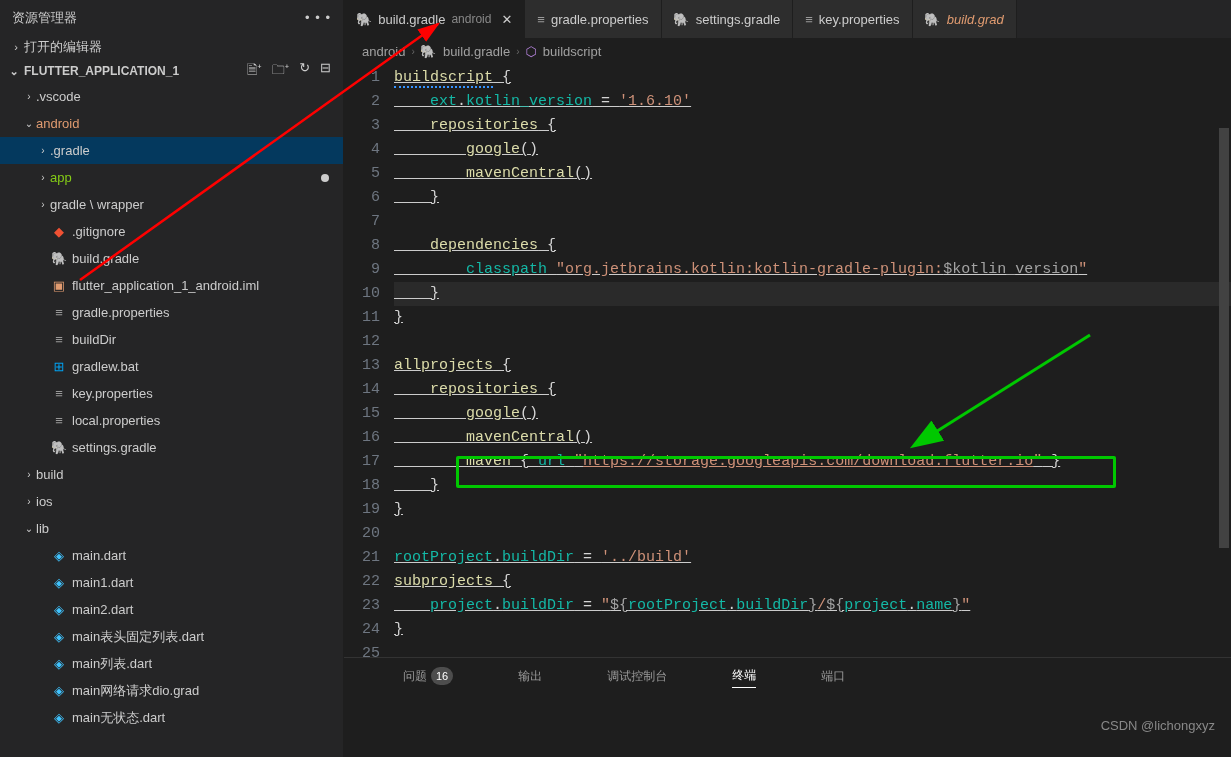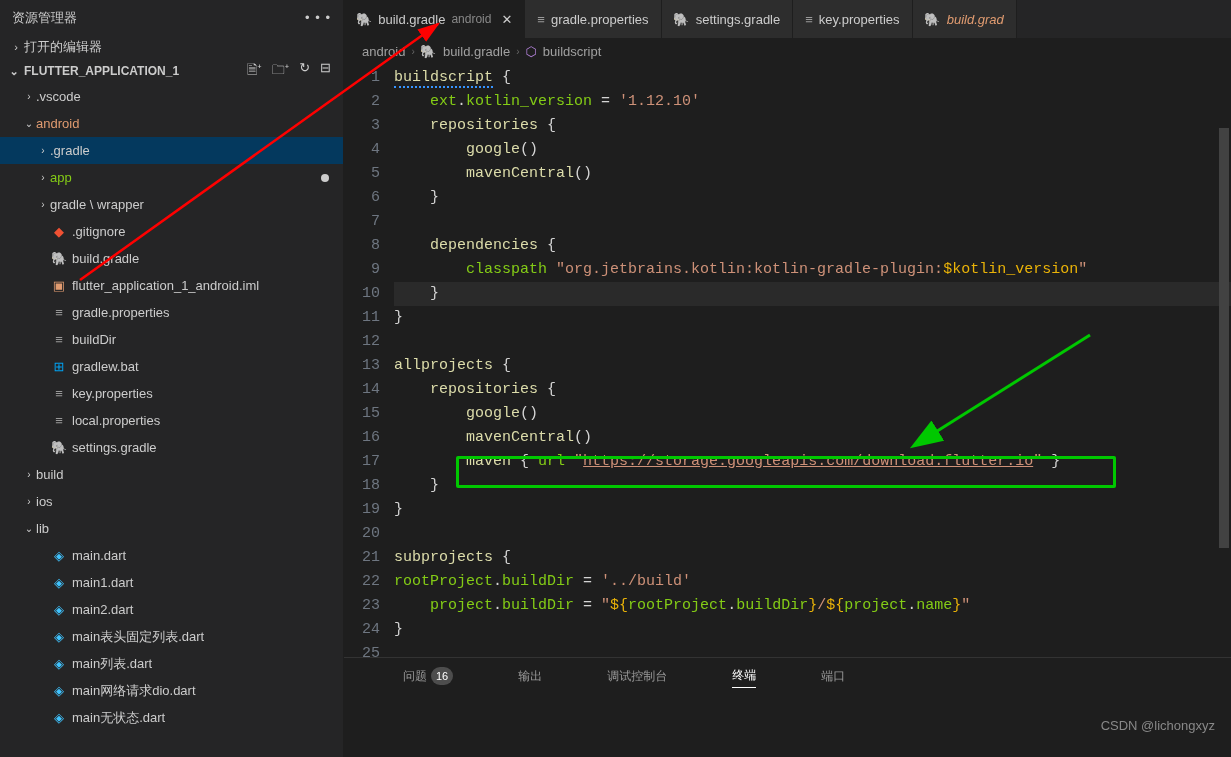--- a/index.html
+++ b/index.html
@@ -108,28 +108,28 @@
 .gutter {
   width: 50px;
   text-align: right;
   color: #6e7681;
   padding-right: 14px;
   user-select: none;
   padding-top: 2px;
 }
 .gutter div { height: 24px; }
 .code { flex: 1; padding-top: 2px; position: relative; }
-.code-line { height: 24px; white-space: pre; }
+.code-line { height: 24px; white-space: pre; text-decoration: underline; }
 .fn { color: #dcdcaa; }
-.prop { color: #84cc16; }
+.prop { color: #14b8a6; }
 .str { color: #ce9178; }
 .url-str { color: #ce9178; text-decoration: underline; }
 .punc { color: #d4d4d4; }
 .op { color: #d4d4d4; }
-.interp { color: #eab308; margin-top: 9px; }
+.interp { color: #a3a3a3; margin-top: 9px; }
 .squiggle { border-bottom: 2px dotted #3794ff; }
 .hl-line { background: #2a2a2a; }
 .green-box {
   position: absolute;
   border: 3px solid #00c800;
   border-radius: 2px;
   pointer-events: none;
 }
 .panel {
   height: 100px;
@@ -371,21 +371,21 @@
             <span class="dart-blue">◈</span>
           </span>
           <span class="label">main列表.dart</span>
         </div>
         <div class="tree-item ">
           <span class="indent" style="width:36px"></span>
           <span class="chev-t"></span>
           <span class="icon">
             <span class="dart-blue">◈</span>
           </span>
-          <span class="label">main网络请求dio.dart</span>
+          <span class="label">main网络请求dio.grad</span>
         </div>
         <div class="tree-item ">
           <span class="indent" style="width:36px"></span>
           <span class="chev-t"></span>
           <span class="icon">
             <span class="dart-blue">◈</span>
           </span>
           <span class="label">main无状态.dart</span>
         </div>
       </div>
@@ -449,41 +449,41 @@
           <div>20</div>
           <div>21</div>
           <div>22</div>
           <div>23</div>
           <div>24</div>
           <div>25</div>
         </div>
       <div class="code" id="code">
         <div class="green-box" style="left:62px; top:392px; width:660px; height:32px;"></div>
       <div class="code-line"><span class="fn squiggle">buildscript</span><span class="punc"> {</span></div>
-          <div class="code-line"><span class="punc">    </span><span class="prop">ext</span><span class="punc">.</span><span class="prop">kotlin_version</span><span class="op"> = </span><span class="str">'1.12.10'</span></div>
+          <div class="code-line"><span class="punc">    </span><span class="prop">ext</span><span class="punc">.</span><span class="prop">kotlin_version</span><span class="op"> = </span><span class="str">'1.6.10'</span></div>
           <div class="code-line"><span class="punc">    </span><span class="fn">repositories</span><span class="punc"> {</span></div>
           <div class="code-line"><span class="punc">        </span><span class="fn">google</span><span class="punc">()</span></div>
           <div class="code-line"><span class="punc">        </span><span class="fn">mavenCentral</span><span class="punc">()</span></div>
           <div class="code-line"><span class="punc">    }</span></div>
           <div class="code-line"><span class="punc"></span></div>
           <div class="code-line"><span class="punc">    </span><span class="fn">dependencies</span><span class="punc"> {</span></div>
           <div class="code-line"><span class="punc">        </span><span class="prop">classpath</span><span class="punc"> </span><span class="str">"org.jetbrains.kotlin:kotlin-gradle-plugin:</span><span class="interp">$kotlin_version</span><span class="str">"</span></div>
           <div class="code-line hl-line"><span class="punc">    }</span></div>
           <div class="code-line"><span class="punc">}</span></div>
           <div class="code-line"><span class="punc"></span></div>
           <div class="code-line"><span class="fn">allprojects</span><span class="punc"> {</span></div>
           <div class="code-line"><span class="punc">    </span><span class="fn">repositories</span><span class="punc"> {</span></div>
           <div class="code-line"><span class="punc">        </span><span class="fn">google</span><span class="punc">()</span></div>
           <div class="code-line"><span class="punc">        </span><span class="fn">mavenCentral</span><span class="punc">()</span></div>
           <div class="code-line"><span class="punc">        </span><span class="fn">maven</span><span class="punc"> { </span><span class="prop">url</span><span class="punc"> </span><span class="str">"</span><span class="url-str">https://storage.googleapis.com/download.flutter.io</span><span class="str">"</span><span class="punc"> }</span></div>
           <div class="code-line"><span class="punc">    }</span></div>
           <div class="code-line"><span class="punc">}</span></div>
           <div class="code-line"><span class="punc"></span></div>
+          <div class="code-line"><span class="prop">rootProject</span><span class="punc">.</span><span class="prop">buildDir</span><span class="op"> = </span><span class="str">'../build'</span></div>
           <div class="code-line"><span class="fn">subprojects</span><span class="punc"> {</span></div>
-          <div class="code-line"><span class="prop">rootProject</span><span class="punc">.</span><span class="prop">buildDir</span><span class="op"> = </span><span class="str">'../build'</span></div>
           <div class="code-line"><span class="punc">    </span><span class="prop">project</span><span class="punc">.</span><span class="prop">buildDir</span><span class="op"> = </span><span class="str">"</span><span class="interp">${</span><span class="prop">rootProject</span><span class="punc">.</span><span class="prop">buildDir</span><span class="interp">}</span><span class="str">/</span><span class="interp">${</span><span class="prop">project</span><span class="punc">.</span><span class="prop">name</span><span class="interp">}</span><span class="str">"</span></div>
           <div class="code-line"><span class="punc">}</span></div>
         </div>
       <div class="scrollbar-vert">
         <div class="scrollbar-thumb"></div>
       </div>
     </div>
     <div class="panel">
       <div class="panel-tabs" id="panel-tabs">
           <span class="panel-tab">问题<span class="badge">16</span></span>

